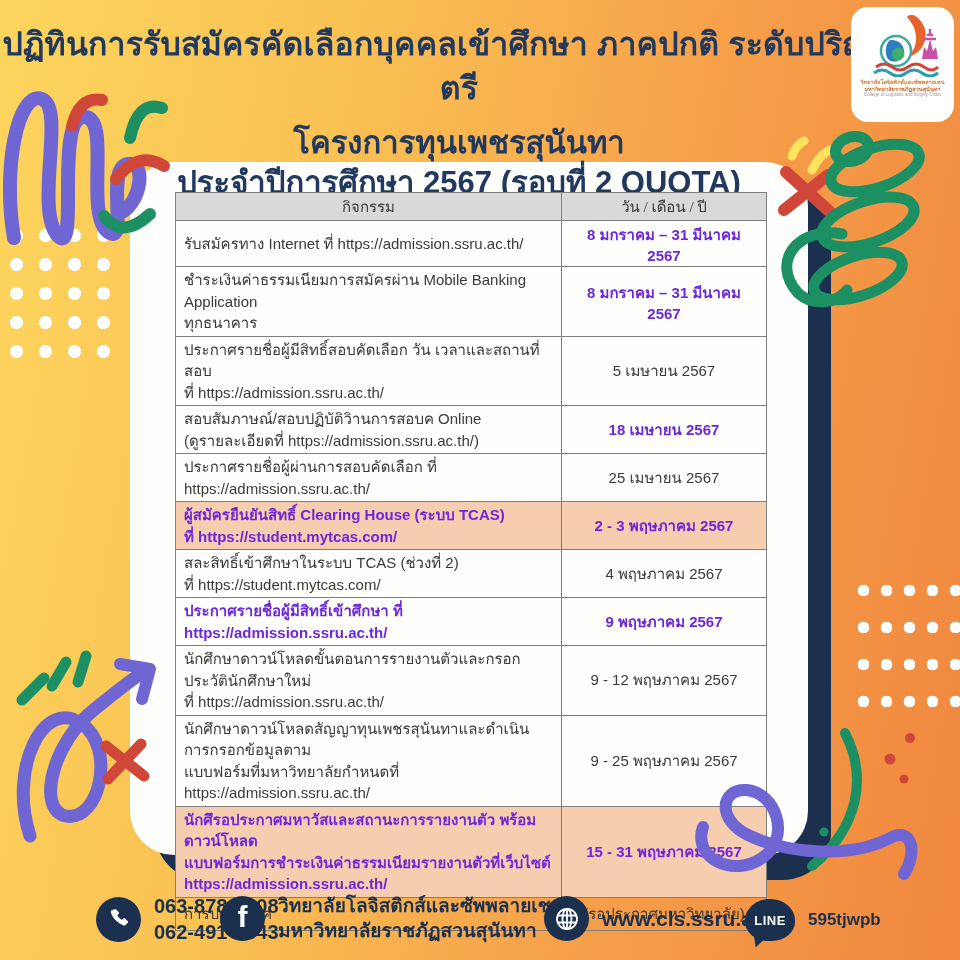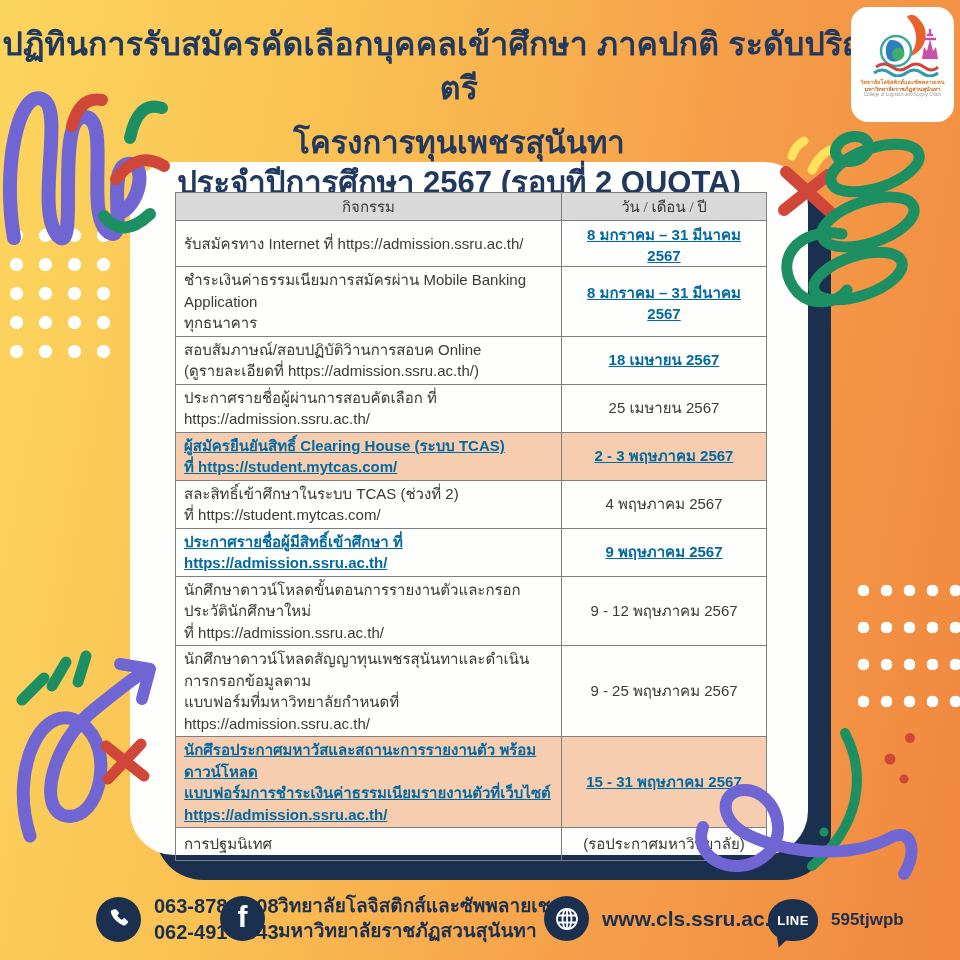--- a/index.html
+++ b/index.html
@@ -25,39 +25,39 @@
   .cal-table{position:absolute;left:175px;top:192px;z-index:4;border-collapse:collapse;width:591px;table-layout:fixed;
     font-size:15px;color:var(--text-dark);}
   .cal-table th,.cal-table td{border:1px solid var(--table-border);}
   .cal-table th{height:25px;background:var(--header-gray);font-weight:normal;font-size:15px;text-align:center;font-family:Liberation Serif, serif;}
   .col-activity{width:386px;}
   .col-date{width:205px;}
   .cal-table td{padding:2px 8px;height:28px;vertical-align:middle;}
   .activity-cell div{line-height:21.5px;}
   .date-cell{text-align:center;}
   tr.highlight td{background:var(--highlight-peach);}
-  tr.bold .activity-cell, td.date-bold{font-weight:bold;color:#0369a1;text-decoration:underline;}
+  tr.bold .activity-cell, td.date-bold{font-weight:bold;color:#6d28d9;}
   
   .logo-badge{left:851px;top:7px;width:103px;height:115px;background:#fff;border-radius:17px;z-index:5;
     display:flex;flex-direction:column;align-items:center;padding-top:8px;box-sizing:border-box;}
   .logo-text{text-align:center;line-height:6.5px;margin-top:2px;}
   .logo-text .lt1{font-size:5.6px;color:#D97B2E;font-weight:bold;}
   .logo-text .lt2{font-size:5.6px;color:#C96A28;font-weight:bold;}
   .logo-text .lt3{font-size:4.6px;color:#9A9A9A;}
   
   .footer-group{position:absolute;display:flex;align-items:center;z-index:4;color:var(--navy);}
   .icon-circle{width:45px;height:45px;border-radius:50%;background:var(--navy);display:flex;align-items:center;justify-content:center;flex:0 0 auto;}
   .fg-text{margin-left:13px;font-weight:bold;}
   .phone-group{left:96px;top:893px;}
   .phone-group .fg-text{font-size:20px;line-height:26px;}
   .fb-group{left:220px;top:893px;}
   .fb-group .fg-text{font-size:19px;line-height:25px;}
   .web-group{left:544px;top:896px;}
   .web-group .fg-text{font-size:21px;}
-  .line-group{left:768px;top:899px;align-items:center;}
+  .line-group{left:745px;top:899px;align-items:center;}
   .line-group .fg-text{font-size:17px;}
   .fb-letter{color:#fff;font-size:30px;font-weight:bold;line-height:1;margin-top:-3px;}
   .line-bubble{width:50px;height:42px;background:var(--navy);border-radius:50% 50% 46% 46%;position:relative;
     display:flex;align-items:center;justify-content:center;}
   .line-bubble::after{content:"";position:absolute;left:7px;bottom:-7px;width:0;height:0;
     border-left:5px solid transparent;border-right:9px solid transparent;border-top:13px solid var(--navy);transform:rotate(12deg);}
   .line-label{color:#fff;font-size:13px;font-weight:bold;letter-spacing:.5px;}
   
   .doodles{left:0;top:0;z-index:6;pointer-events:none;}
 </style>
@@ -115,20 +115,27 @@
 
   <tr>
     <td class="activity-cell">
           <div>ชำระเงินค่าธรรมเนียมการสมัครผ่าน Mobile Banking Application</div>
           <div>ทุกธนาคาร</div>
         </td>
     <td class="date-cell date-bold">8 มกราคม – 31 มีนาคม 2567</td>
   </tr>
 
 
+  <tr>
+    <td class="activity-cell">
+          <div>ประกาศรายชื่อผู้มีสิทธิ์สอบคัดเลือก วัน เวลาและสถานที่สอบ</div>
+          <div>ที่ https://admission.ssru.ac.th/</div>
+        </td>
+    <td class="date-cell">5 เมษายน 2567</td>
+  </tr>
 
   <tr>
     <td class="activity-cell">
           <div>สอบสัมภาษณ์/สอบปฏิบัติวิานการสอบค Online</div>
           <div>(ดูรายละเอียดที่ https://admission.ssru.ac.th/)</div>
         </td>
     <td class="date-cell date-bold">18 เมษายน 2567</td>
   </tr>
 
   <tr>

